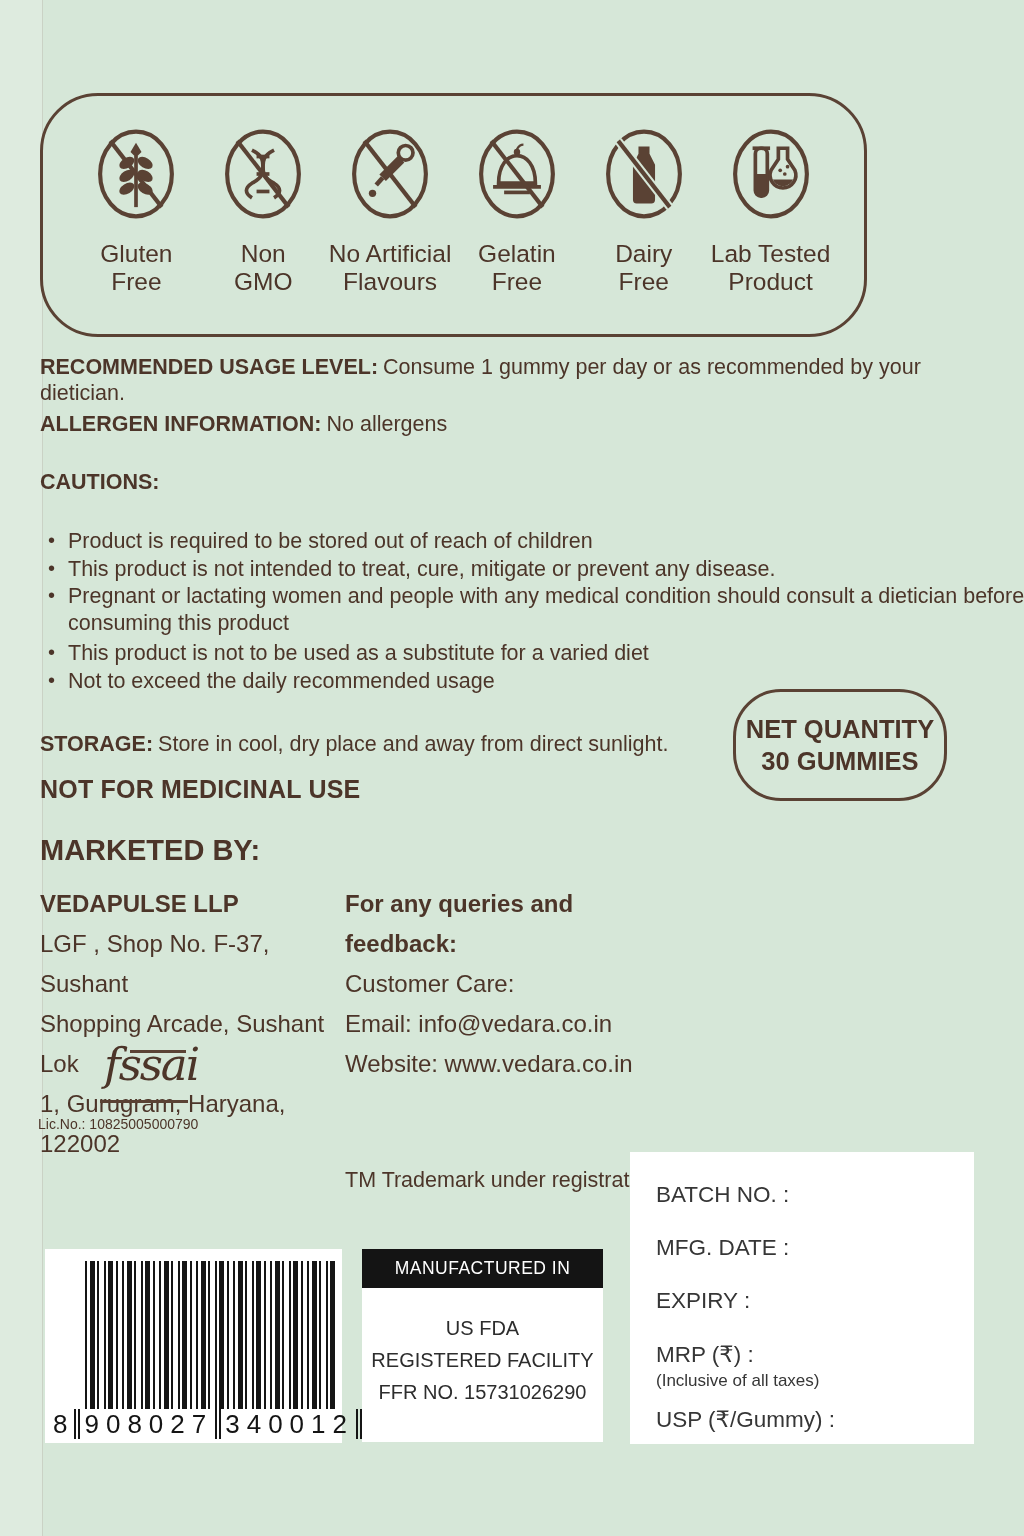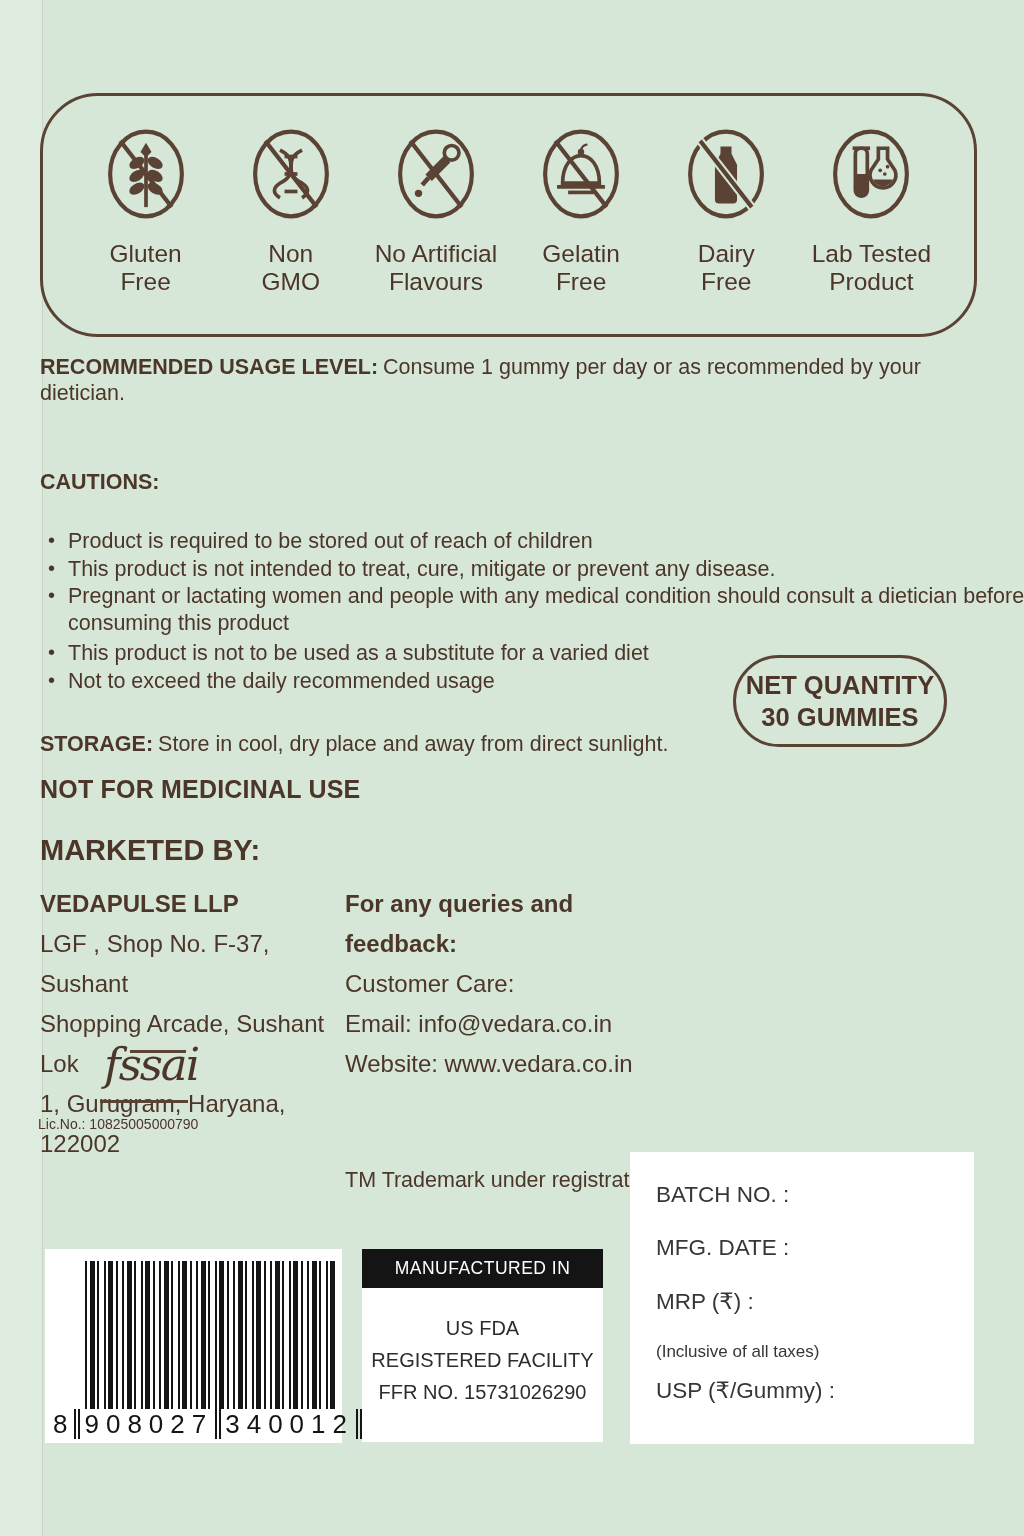--- a/index.html
+++ b/index.html
@@ -5,42 +5,42 @@
   html,body{margin:0;padding:0;background:#eee;}
   .label{
     position:relative;width:1024px;height:1536px;margin:0 auto;
     background:#d6e7d8;
     font-family:"Liberation Sans","DejaVu Sans",sans-serif;
     color:#4c3529;overflow:hidden;
   }
   .left-strip{position:absolute;left:0;top:0;width:42px;height:100%;
     background:rgba(255,255,255,0.20);border-right:1px solid rgba(90,66,52,0.15);}
   
-  .badges{position:absolute;left:40px;top:93px;width:937px;height:244px;
+  .badges{position:absolute;left:40px;top:93px;width:827px;height:244px;
     box-sizing:border-box;border:3px solid #5a4234;border-radius:58px;
     display:flex;justify-content:space-between;align-items:flex-start;
     padding:26px 30px 0 30px;}
   .badge{display:flex;flex-direction:column;align-items:center;width:152px;}
   .badge svg{display:block;}
   .badge-label{margin-top:14px;text-align:center;font-size:24.5px;line-height:28px;color:#4c3529;}
   .badge-label span{display:block;}
   
   .line{position:absolute;left:40px;margin:0;font-size:21.5px;line-height:26px;width:960px;}
   .line b{margin-right:5px;text-align:center;}
   .usage{top:354px;}
   .allergen{top:411px;}
   .cautions-h{top:469px;font-weight:bold;}
   .cautions-list{position:absolute;left:40px;top:528px;width:968px;margin:0;padding:0 0 0 28px;list-style:none;}
   .cautions-list li{position:relative;font-size:21.5px;line-height:26.5px;margin-bottom:1px;}
   .cautions-list li::before{content:"\2022";position:absolute;left:-20px;top:-1px;font-size:20px;}
   .cautions-list li:nth-child(3){margin-bottom:4px;}
   .storage{top:731px;}
   .not-medicinal{position:absolute;left:40px;top:775px;margin:0;font-size:25px;font-weight:bold;letter-spacing:0.2px;}
   
-  .netq{position:absolute;left:733px;top:655px;width:214px;height:92px;box-sizing:border-box;
+  .netq{position:absolute;left:733px;top:689px;width:214px;height:112px;box-sizing:border-box;
     border:3.5px solid #5a4234;border-radius:48px;display:flex;flex-direction:column;
     justify-content:center;align-items:center;font-weight:bold;font-size:25.5px;line-height:32px;}
   
   .marketed-h{position:absolute;left:40px;top:834px;margin:0;font-size:29px;font-weight:bold;}
   .col{position:absolute;top:884px;font-size:24px;line-height:40px;}
   .col .h{font-weight:bold;}
   .marketer-col{left:40px;width:302px;}
   .queries-col{left:345px;width:340px;}
   
   .fssai{position:absolute;left:100px;top:1042px;width:88px;height:58px;
@@ -198,20 +198,23 @@
       <div class="badge-label">
         <span>Lab Tested</span>
           <span>Product</span>
       </div>
     </div>
   </section>
 
   <p class="line usage">
     <b>RECOMMENDED USAGE LEVEL:</b><span>Consume 1 gummy per day or as recommended by your dietician.</span>
   </p>
+  <p class="line allergen">
+    <b>ALLERGEN INFORMATION:</b><span>No allergens</span>
+  </p>
   <p class="line cautions-h">CAUTIONS:</p>
 
   <ul class="cautions-list">
     <li>Product is required to be stored out of reach of children</li>
     <li>This product is not intended to treat, cure, mitigate or prevent any disease.</li>
     <li>Pregnant or lactating women and people with any medical condition should consult a dietician before consuming this product</li>
     <li>This product is not to be used as a substitute for a varied diet</li>
     <li>Not to exceed the daily recommended usage</li>
   </ul>
 
@@ -267,17 +270,18 @@
     <div class="mfg-lines">
       <div>US FDA</div>
       <div>REGISTERED FACILITY</div>
       <div>FFR NO. 15731026290</div>
     </div>
   </div>
 
   <div class="batch-panel">
     <div class="f">BATCH NO. :</div>
     <div class="f">MFG. DATE :</div>
+    <div class="f">EXPIRY :</div>
     <div class="f">MRP (₹) :</div>
     <div class="f small">(Inclusive of all taxes)</div>
     <div class="f">USP (₹/Gummy) :</div>
   </div>
 </div>
 
 </body></html>

